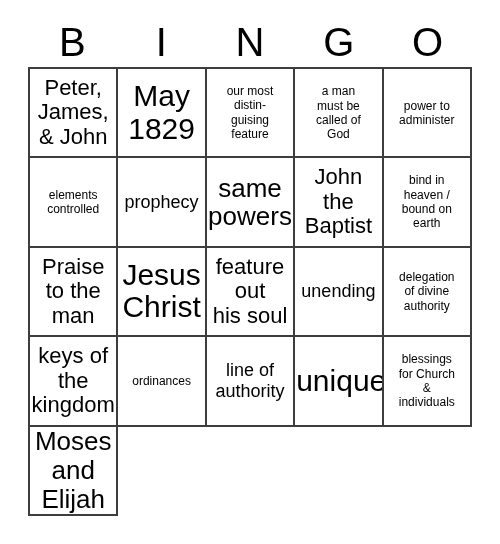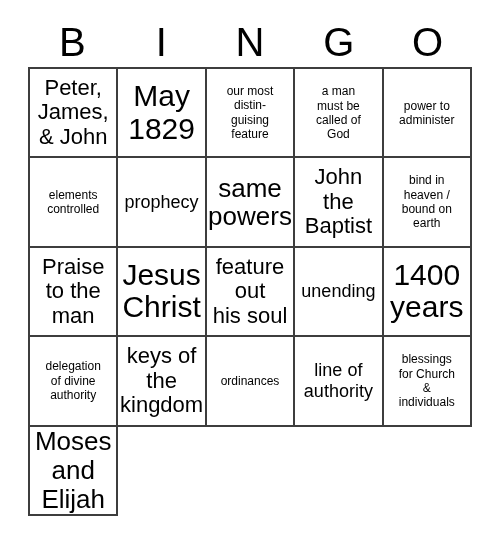--- a/index.html
+++ b/index.html
@@ -163,41 +163,40 @@
       </div>
     <div class="cell fs-lg">
         <span class="cell-text">feature
 out
 his soul</span>
       </div>
 
     <div class="cell fs-md">
         <span class="cell-text">unending</span>
       </div>
-    <div class="cell fs-xxl">
-        <span class="cell-text">1400
-years</span>
-      </div>
     <div class="cell fs-xs">
         <span class="cell-text">delegation
 of divine
 authority</span>
       </div>
     <div class="cell fs-lg">
         <span class="cell-text">keys of
 the
 kingdom</span>
       </div>
 
     <div class="cell fs-xs">
         <span class="cell-text">ordinances</span>
       </div>
     <div class="cell fs-md">
         <span class="cell-text">line of
 authority</span>
+      </div>
+    <div class="cell fs-xxl">
+        <span class="cell-text">unique</span>
       </div>
     <div class="cell fs-xs">
         <span class="cell-text">blessings
 for Church
 &amp;
 individuals</span>
       </div>
     <div class="cell fs-xl">
         <span class="cell-text">Moses
 and

